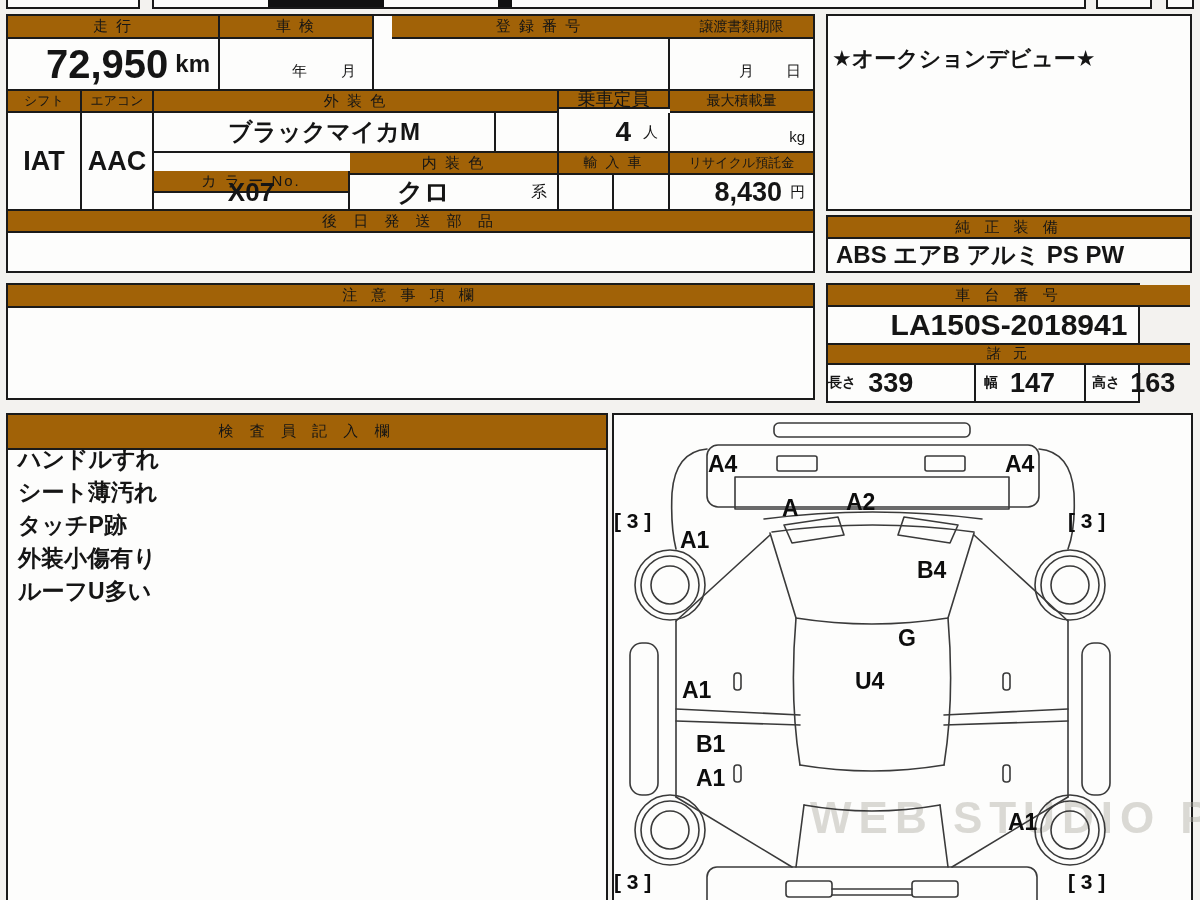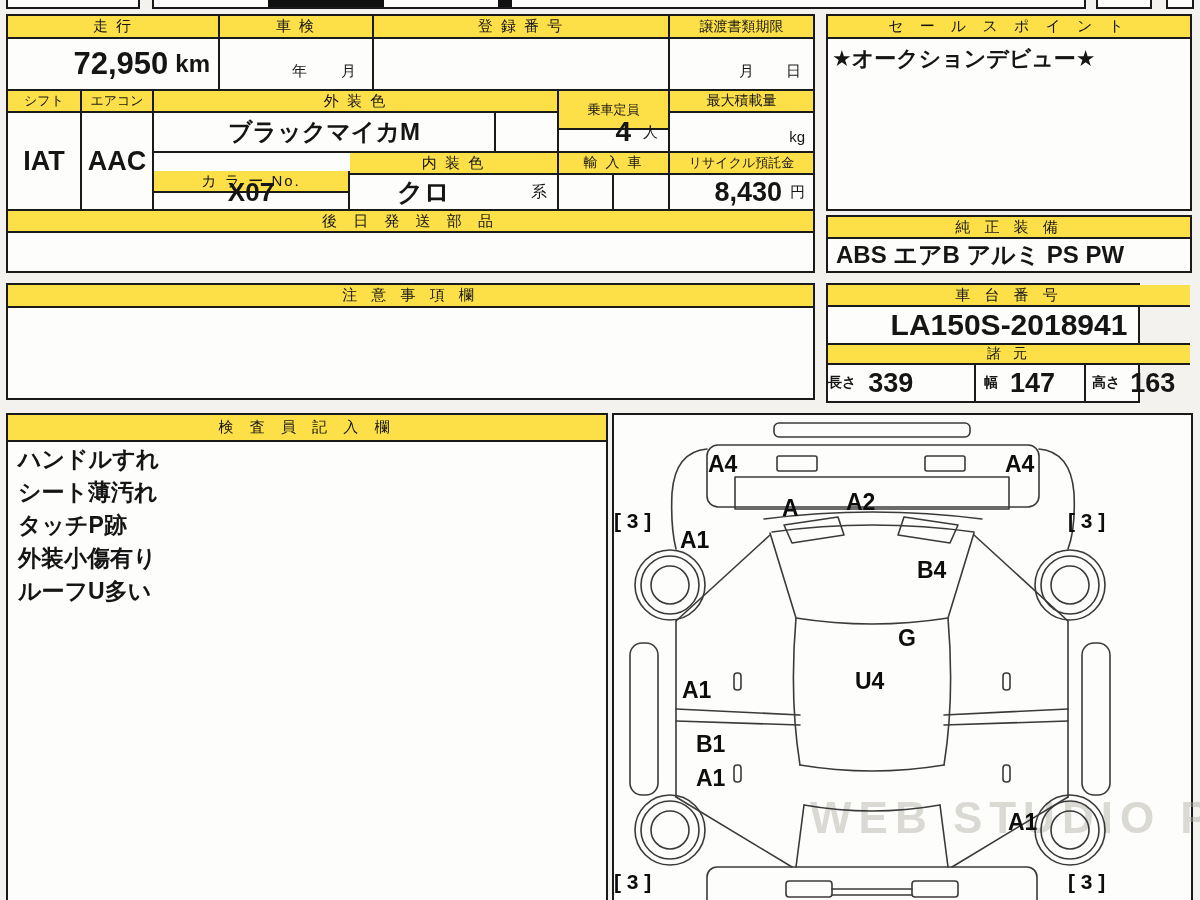--- a/index.html
+++ b/index.html
@@ -1,20 +1,20 @@
 <!DOCTYPE html>
 <html><head>
 <meta charset="utf-8">
 <style>
   html,body{margin:0;padding:0;}
   .page{position:relative;width:1200px;height:900px;background:#f3f2ef;overflow:hidden;
         font-family:"Liberation Sans","DejaVu Sans",sans-serif;color:#151515;}
   .tbl{position:absolute;box-sizing:border-box;border:2px solid #1a1a1a;background:#fdfdfc;}
   .c{position:absolute;box-sizing:border-box;}
-  .h{background:#fde047;display:flex;align-items:center;justify-content:center;
+  .h{background:#a16207;display:flex;align-items:center;justify-content:center;
      font-size:15px;letter-spacing:2px;white-space:nowrap;text-align:right;}
   .h.sm{font-size:13px;letter-spacing:0;}
   .br{border-right:2px solid #1a1a1a;}
   .bb{border-bottom:2px solid #1a1a1a;}
   .val{font-weight:bold;}
   .frag{position:absolute;box-sizing:border-box;border:2px solid #1a1a1a;border-top:none;background:#fdfdfc;}
   .smudge{position:absolute;top:0;height:7px;background:#111;}
   .dlab{position:absolute;font-weight:bold;font-size:23px;color:#0d0d0d;white-space:nowrap;}
   .corner{font-size:21px;}
   .wmark{position:absolute;left:196px;top:378px;font-size:44px;font-weight:bold;
@@ -31,41 +31,41 @@
     <div class="smudge" style="left:114px;width:116px;"></div>
     <div class="smudge" style="left:344px;width:14px;"></div>
   </div>
   <div class="frag" style="left:1096px;top:0;width:56px;height:9px;"></div>
   <div class="frag" style="left:1166px;top:0;width:28px;height:9px;"></div>
 
   <div class="tbl" style="left:6px;top:14px;width:809px;height:259px;">
 
     <div class="c h br bb" style="left:0;top:0;width:212px;height:23px;">走 行</div>
     <div class="c h br bb" style="left:212px;top:0;width:154px;height:23px;">車 検</div>
-    <div class="c h br bb" style="left:366px;top:0;width:296px;height:23px;">登 録 番 号</div>
+    <div class="c h br bb" style="left:384px;top:0;width:296px;height:23px;">登 録 番 号</div>
     <div class="c h bb sm" style="left:662px;top:0;width:143px;height:23px;font-size:14px;">譲渡書類期限</div>
 
     <div class="c br bb" style="left:0;top:23px;width:212px;height:52px;display:flex;align-items:center;justify-content:flex-end;gap:7px;padding-right:8px;">
-      <span class="val" style="font-size:31px;">72,950</span>
+      <span class="val" style="font-size:40px;">72,950</span>
       <span class="val" style="font-size:24px;">km</span>
     </div>
     <div class="c br bb" style="left:212px;top:23px;width:154px;height:52px;display:flex;align-items:flex-end;justify-content:flex-end;gap:34px;padding:0 16px 8px 0;font-size:15px;">
       <span>年</span>
       <span>月</span>
     </div>
     <div class="c br bb" style="left:366px;top:23px;width:296px;height:52px;"></div>
     <div class="c bb" style="left:662px;top:23px;width:143px;height:52px;display:flex;align-items:flex-end;justify-content:flex-end;gap:32px;padding:0 12px 8px 0;font-size:15px;">
       <span>月</span>
       <span>日</span>
     </div>
 
     <div class="c h br bb sm" style="left:0;top:75px;width:74px;height:22px;">シフト</div>
     <div class="c h br bb sm" style="left:74px;top:75px;width:72px;height:22px;">エアコン</div>
     <div class="c h br bb" style="left:146px;top:75px;width:405px;height:22px;">外 装 色</div>
-    <div class="c h br bb sm" style="left:551px;top:75px;width:111px;height:39px;font-size:13px;">乗車定員</div>
+    <div class="c h br bb sm" style="left:551px;top:75px;width:111px;height:18px;font-size:18px;">乗車定員</div>
     <div class="c h bb sm" style="left:662px;top:75px;width:143px;height:22px;font-size:14px;">最大積載量</div>
 
     <div class="c br bb val" style="left:0;top:97px;width:74px;height:98px;display:flex;align-items:center;justify-content:center;font-size:27px;">IAT</div>
     <div class="c br bb val" style="left:74px;top:97px;width:72px;height:98px;display:flex;align-items:center;justify-content:center;font-size:27px;">AAC</div>
 
     <div class="c br bb val" style="left:146px;top:97px;width:342px;height:40px;display:flex;align-items:center;justify-content:center;font-size:24px;">ブラックマイカM</div>
     <div class="c br bb" style="left:488px;top:97px;width:63px;height:40px;"></div>
     <div class="c br bb" style="left:551px;top:97px;width:111px;height:40px;display:flex;align-items:center;justify-content:flex-end;gap:12px;padding-right:10px;">
       <span class="val" style="font-size:28px;">4</span>
       <span style="font-size:15px;">人</span>
@@ -87,21 +87,20 @@
     <div class="c bb" style="left:662px;top:159px;width:143px;height:36px;display:flex;align-items:center;justify-content:flex-end;gap:8px;padding-right:8px;">
       <span class="val" style="font-size:27px;">8,430</span>
       <span style="font-size:15px;">円</span>
     </div>
 
     <div class="c h bb" style="left:0;top:195px;width:805px;height:22px;letter-spacing:6px;">後 日 発 送 部 品</div>
     <div class="c" style="left:0;top:217px;width:805px;height:38px;"></div>
   </div>
 
   <div class="tbl" style="left:826px;top:14px;width:366px;height:197px;">
-    <div class="c h bb" style="left:0;top:0;width:362px;height:23px;letter-spacing:6px;">セ ー ル ス ポ イ ン ト</div>
     <div class="c val" style="left:0;top:23px;width:362px;height:170px;padding:5px 4px;font-size:22px;">★オークションデビュー★</div>
   </div>
 
   <div class="tbl" style="left:826px;top:215px;width:366px;height:58px;">
     <div class="c h bb" style="left:0;top:0;width:362px;height:22px;letter-spacing:5px;">純 正 装 備</div>
     <div class="c val" style="left:0;top:22px;width:362px;height:32px;padding-left:8px;font-size:24px;line-height:31px;white-space:nowrap;">ABS エアB アルミ PS PW</div>
   </div>
 
   <div class="tbl" style="left:6px;top:283px;width:809px;height:117px;">
     <div class="c h bb" style="left:0;top:0;width:805px;height:23px;letter-spacing:5px;">注 意 事 項 欄</div>
@@ -120,21 +119,21 @@
       <span class="val" style="font-size:14px;">幅</span>
       <span class="val" style="font-size:27px;">147</span>
     </div>
     <div class="c" style="left:258px;top:80px;width:104px;height:36px;display:flex;align-items:center;gap:10px;padding-left:6px;">
       <span class="val" style="font-size:14px;">高さ</span>
       <span class="val" style="font-size:27px;">163</span>
     </div>
   </div>
 
   <div class="tbl" style="left:6px;top:413px;width:602px;height:492px;">
-    <div class="c h bb" style="left:0;top:0;width:598px;height:27px;letter-spacing:6px;">検 査 員 記 入 欄</div>
+    <div class="c h bb" style="left:0;top:0;width:598px;height:35px;letter-spacing:6px;">検 査 員 記 入 欄</div>
     <div class="c" style="left:0;top:23px;width:598px;height:462px;padding:5px 10px;font-weight:bold;font-size:23px;line-height:33px;">
       <div>ハンドルすれ</div>
       <div>シート薄汚れ</div>
       <div>タッチP跡</div>
       <div>外装小傷有り</div>
       <div>ルーフU多い</div>
     </div>
   </div>
 
   <div class="tbl" style="left:612px;top:413px;width:581px;height:492px;">

